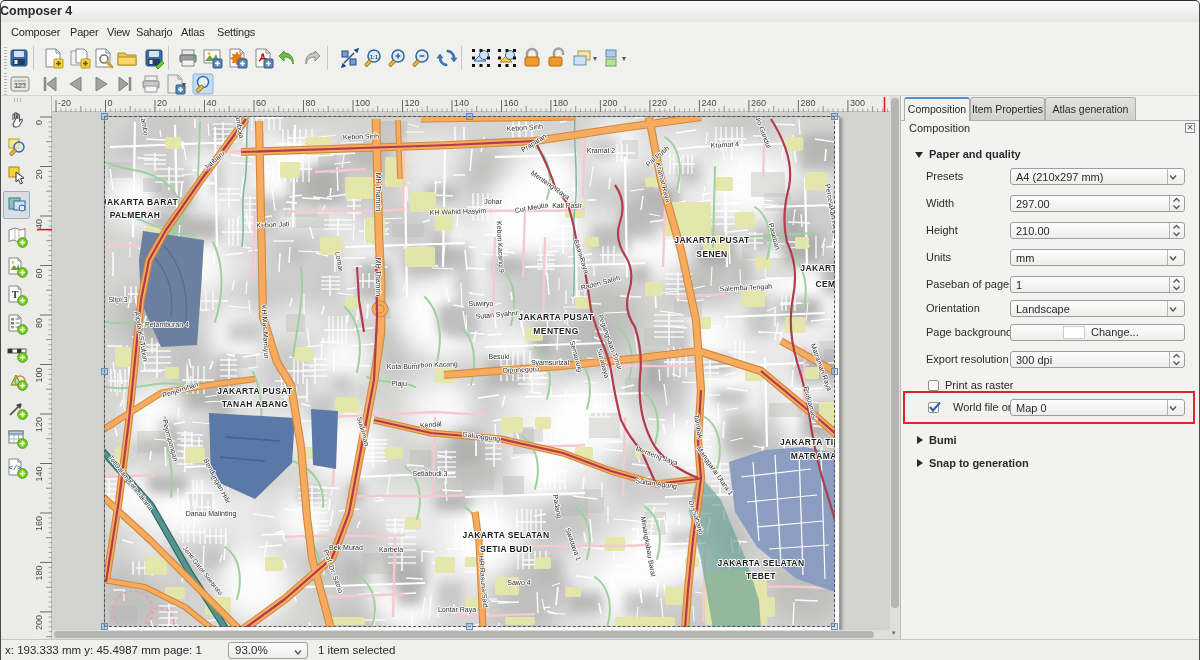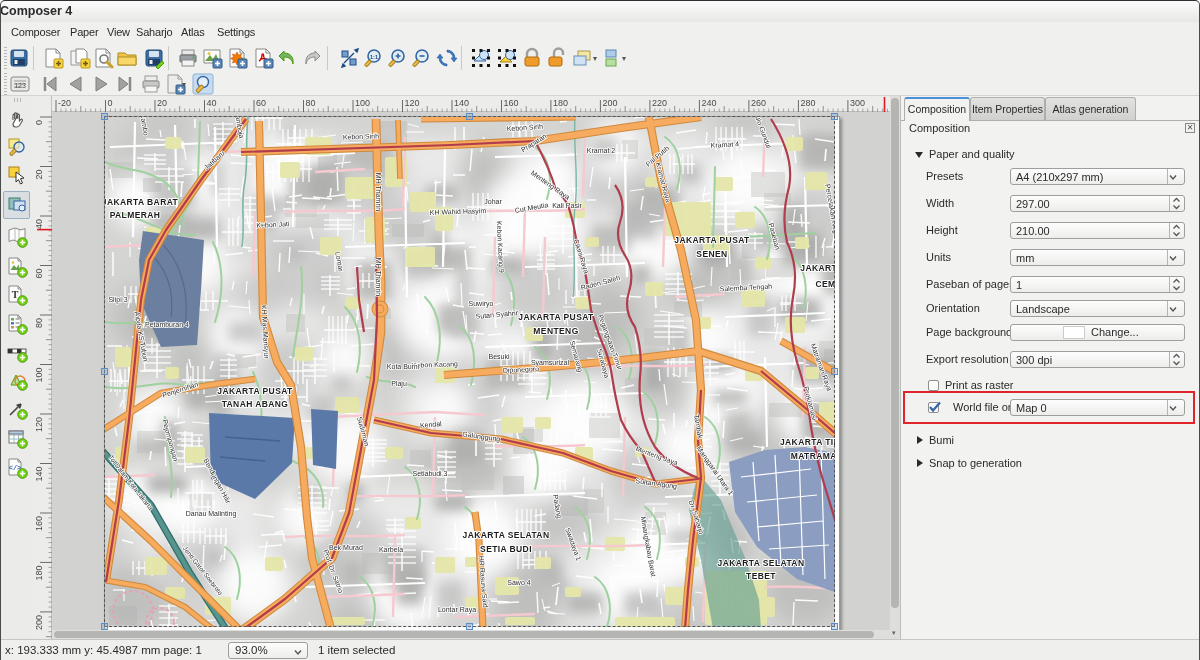--- a/index.html
+++ b/index.html
@@ -21,21 +21,21 @@
 #page{position:absolute;left:52px;top:4px;width:736px;height:540px;background:#fff;box-shadow:2px 2px 3px rgba(0,0,0,.35);border:1px solid #9a9a98}
 #mapbox{position:absolute;left:53px;top:5px;width:730px;height:510px;overflow:hidden}
 #selrect{position:absolute;left:52px;top:4px;width:731px;height:511px;border:1px dashed #555;pointer-events:none}
 #hscroll{position:absolute;left:52px;top:630px;width:838px;height:9px;background:#dededc}
 #vscroll{position:absolute;left:890px;top:96px;width:10px;height:543px;background:#dededc}
 #rpanel{position:absolute;left:900px;top:96px;width:300px;height:543px;background:#f2f2f0;border-left:1px solid #bdbdbb}
 .tab{position:absolute;top:1px;height:23px;font-size:10.5px;color:#2a2a2a;background:linear-gradient(#e2e2e0,#d0d0ce);border:1px solid #aeaeac;border-bottom:none;border-radius:3px 3px 0 0;padding-top:5px;text-align:center}
 .tab.active{background:#f2f2f0;border-top:2px solid #4a90d9;padding-top:4px;height:24px;z-index:2}
 #tabline{position:absolute;left:0;top:24px;width:300px;height:1px;background:#aeaeac}
 .plabel{position:absolute;font-size:11px;color:#2a2a2a;white-space:nowrap}
-.pbold{position:absolute;font-size:11px;font-weight:normal;color:#2a2a2a;white-space:nowrap}
+.pbold{position:absolute;font-size:11px;font-weight:bold;color:#2a2a2a;white-space:nowrap}
 .field{position:absolute;left:109px;width:175px;height:17px;background:linear-gradient(#fdfdfd,#ededeb);border:1px solid #9e9e9c;border-radius:3px;font-size:11px;color:#2a2a2a;padding:2px 0 0 5px;white-space:nowrap}
 .fbtn{position:absolute;right:0px;top:0px;width:17px;height:15px;border-left:1px solid #b5b5b3;color:#444;text-align:center}
 .spin{position:absolute;right:0;top:0;width:15px;height:15px;border-left:1px solid #b5b5b3;color:#555}
 .chk{position:absolute;width:11px;height:11px;background:#fdfdfd;border:1px solid #8f8f8d;border-radius:2px}
 .arr{position:absolute;width:0;height:0}
 #statusbar{position:absolute;left:0;top:639px;width:1200px;height:21px;background:#efefed;border-top:1px solid #c6c6c4;font-size:11.5px;color:#2a2a2a}
 svg{display:block}
 </style></head><body>
 <div id="titlebar">
     <div class="t">Composer 4</div>

